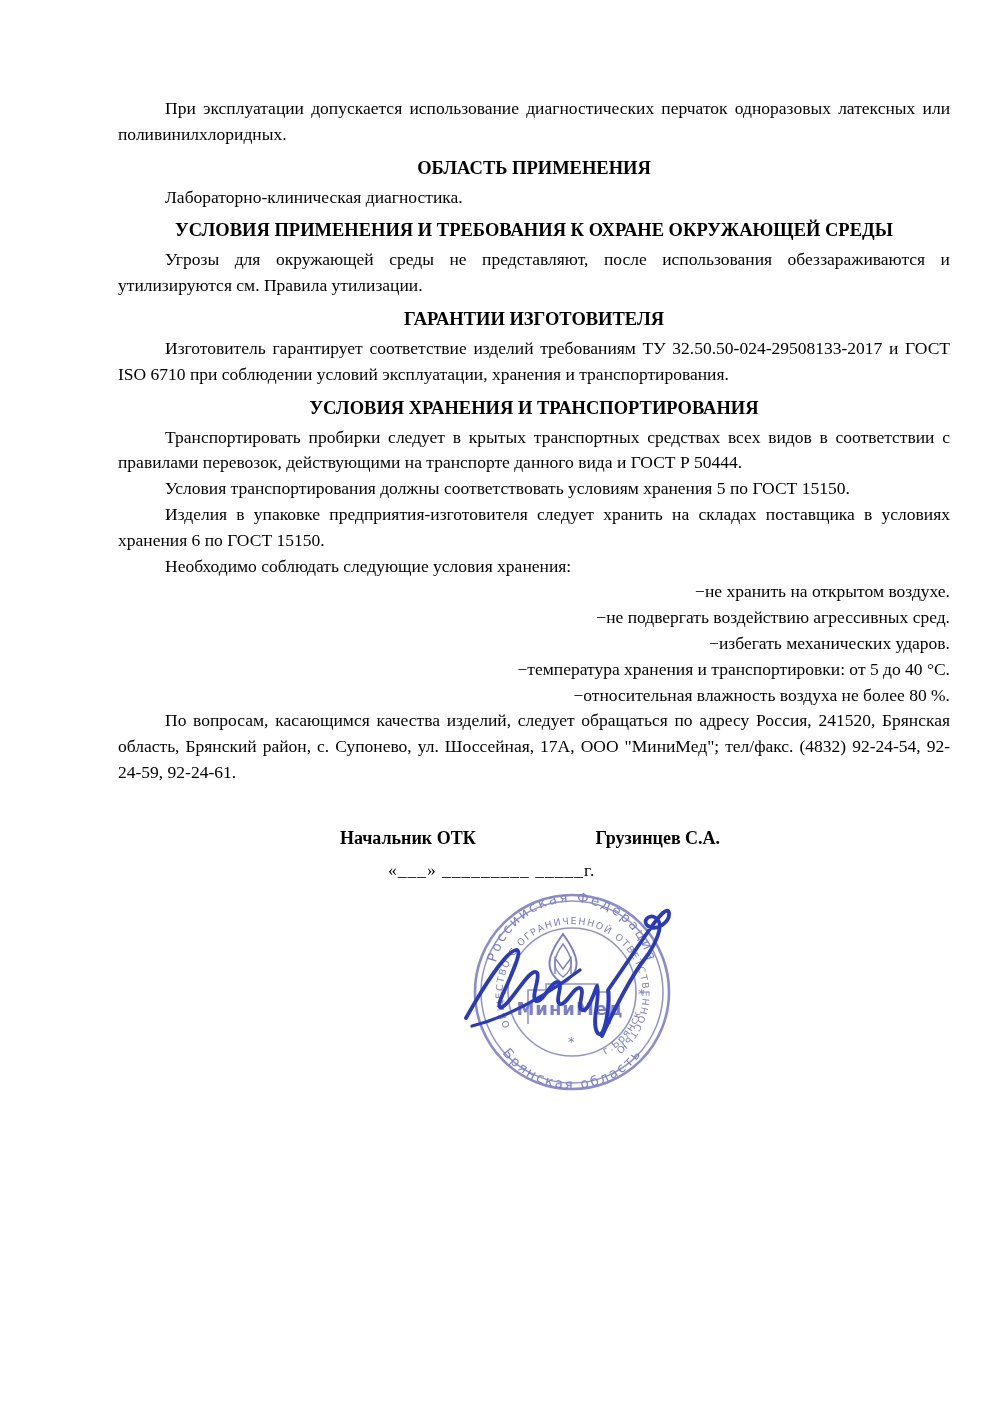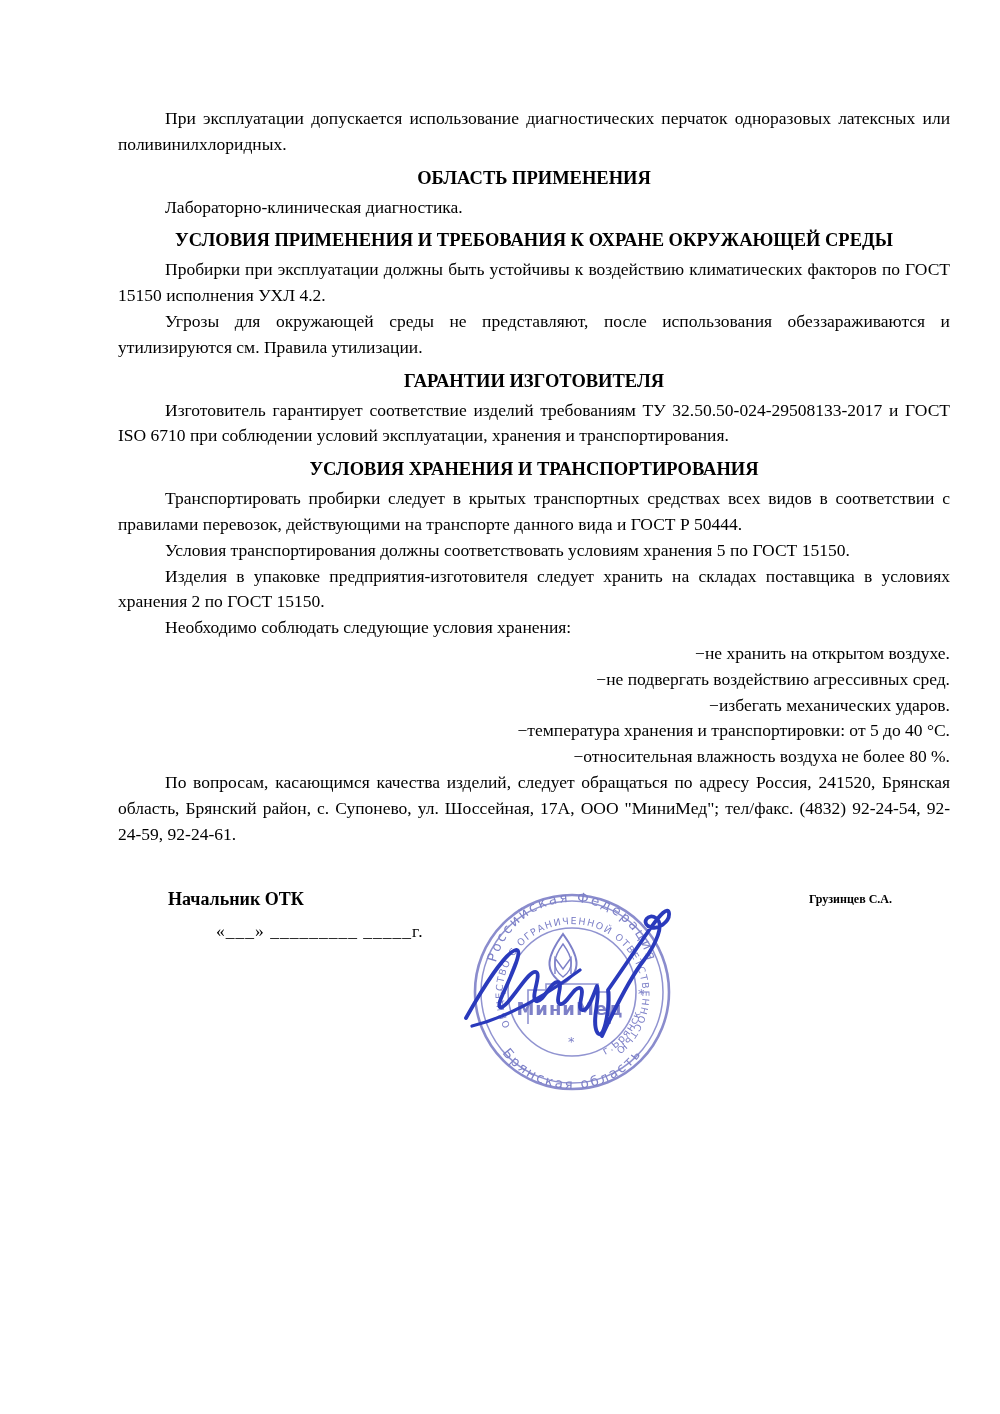--- a/index.html
+++ b/index.html
@@ -1,52 +1,51 @@
 <!DOCTYPE html>
 <html><head>
 <meta charset="utf-8">
 <style>
   html,body{margin:0;padding:0;}
   body{
     width:1000px;height:1414px;position:relative;background:#ffffff;
     font-family:"Liberation Serif", serif;color:#000;overflow:hidden;
   }
-  .doc{position:absolute;left:118px;top:106px;width:832px;}
+  .doc{position:absolute;left:118px;top:96px;width:832px;}
   .doc p{margin:0;font-size:17.5px;line-height:25.8px;text-align:justify;text-indent:47px;}
   .doc h2{margin:8px 0 4px 0;font-size:18.5px;line-height:25px;text-align:center;font-weight:bold;}
   .doc p.list-item{text-indent:0;text-align:right;}
-  .sig-row{display:flex;justify-content:space-between;margin-top:40px;}
+  .sig-row{display:flex;justify-content:center;margin-top:40px;}
   .sig-left{padding-left:50px;}
   .sig-title{font-size:18px;font-weight:bold;line-height:24px;}
   .sig-date{font-size:17.5px;line-height:24px;margin-top:8px;letter-spacing:1px;margin-left:48px;}
-  .sig-name{font-size:12px;font-weight:bold;line-height:24px;margin-right:58px;}
+  .sig-name{font-size:18px;font-weight:bold;line-height:24px;margin-right:58px;}
   .stamp-wrap{position:absolute;left:450px;top:874px;width:244px;height:244px;pointer-events:none;}
   .stamp-wrap svg{display:block;}
 </style>
 </head>
 <body>
 
 <div class="doc">
 
   <p>При эксплуатации допускается использование диагностических перчаток одноразовых латексных или поливинилхлоридных.</p>
 
   <h2>ОБЛАСТЬ ПРИМЕНЕНИЯ</h2>
   <p>Лабораторно-клиническая диагностика.</p>
 
   <h2>УСЛОВИЯ ПРИМЕНЕНИЯ И ТРЕБОВАНИЯ К ОХРАНЕ ОКРУЖАЮЩЕЙ СРЕДЫ</h2>
-  <p>Пробирки при эксплуатации должны быть устойчивы к воздействию климатических факторов по ГОСТ 15150 исполнения УХЛ 4.2.</p>
   <p>Угрозы для окружающей среды не представляют, после использования обеззараживаются и утилизируются см. Правила утилизации.</p>
 
   <h2>ГАРАНТИИ ИЗГОТОВИТЕЛЯ</h2>
   <p>Изготовитель гарантирует соответствие изделий требованиям ТУ 32.50.50-024-29508133-2017 и ГОСТ ISO 6710 при соблюдении условий эксплуатации, хранения и транспортирования.</p>
 
   <h2>УСЛОВИЯ ХРАНЕНИЯ И ТРАНСПОРТИРОВАНИЯ</h2>
   <p>Транспортировать пробирки следует в крытых транспортных средствах всех видов в соответствии с правилами перевозок, действующими на транспорте данного вида и ГОСТ Р 50444.</p>
   <p>Условия транспортирования должны соответствовать условиям хранения 5 по ГОСТ 15150.</p>
-  <p>Изделия в упаковке предприятия-изготовителя следует хранить на складах поставщика в условиях хранения 2 по ГОСТ 15150.</p>
+  <p>Изделия в упаковке предприятия-изготовителя следует хранить на складах поставщика в условиях хранения 6 по ГОСТ 15150.</p>
   <p>Необходимо соблюдать следующие условия хранения:</p>
 
   <p class="list-item">−не хранить на открытом воздухе.</p>
   <p class="list-item">−не подвергать воздействию агрессивных сред.</p>
   <p class="list-item">−избегать механических ударов.</p>
   <p class="list-item">−температура хранения и транспортировки: от 5 до 40 °С.</p>
   <p class="list-item">−относительная влажность воздуха не более 80 %.</p>
 
   <p>По вопросам, касающимся качества изделий, следует обращаться по адресу Россия, 241520, Брянская область, Брянский район, с. Супонево, ул. Шоссейная, 17А, ООО "МиниМед"; тел/факс. (4832) 92-24-54, 92-24-59, 92-24-61.</p>
 

